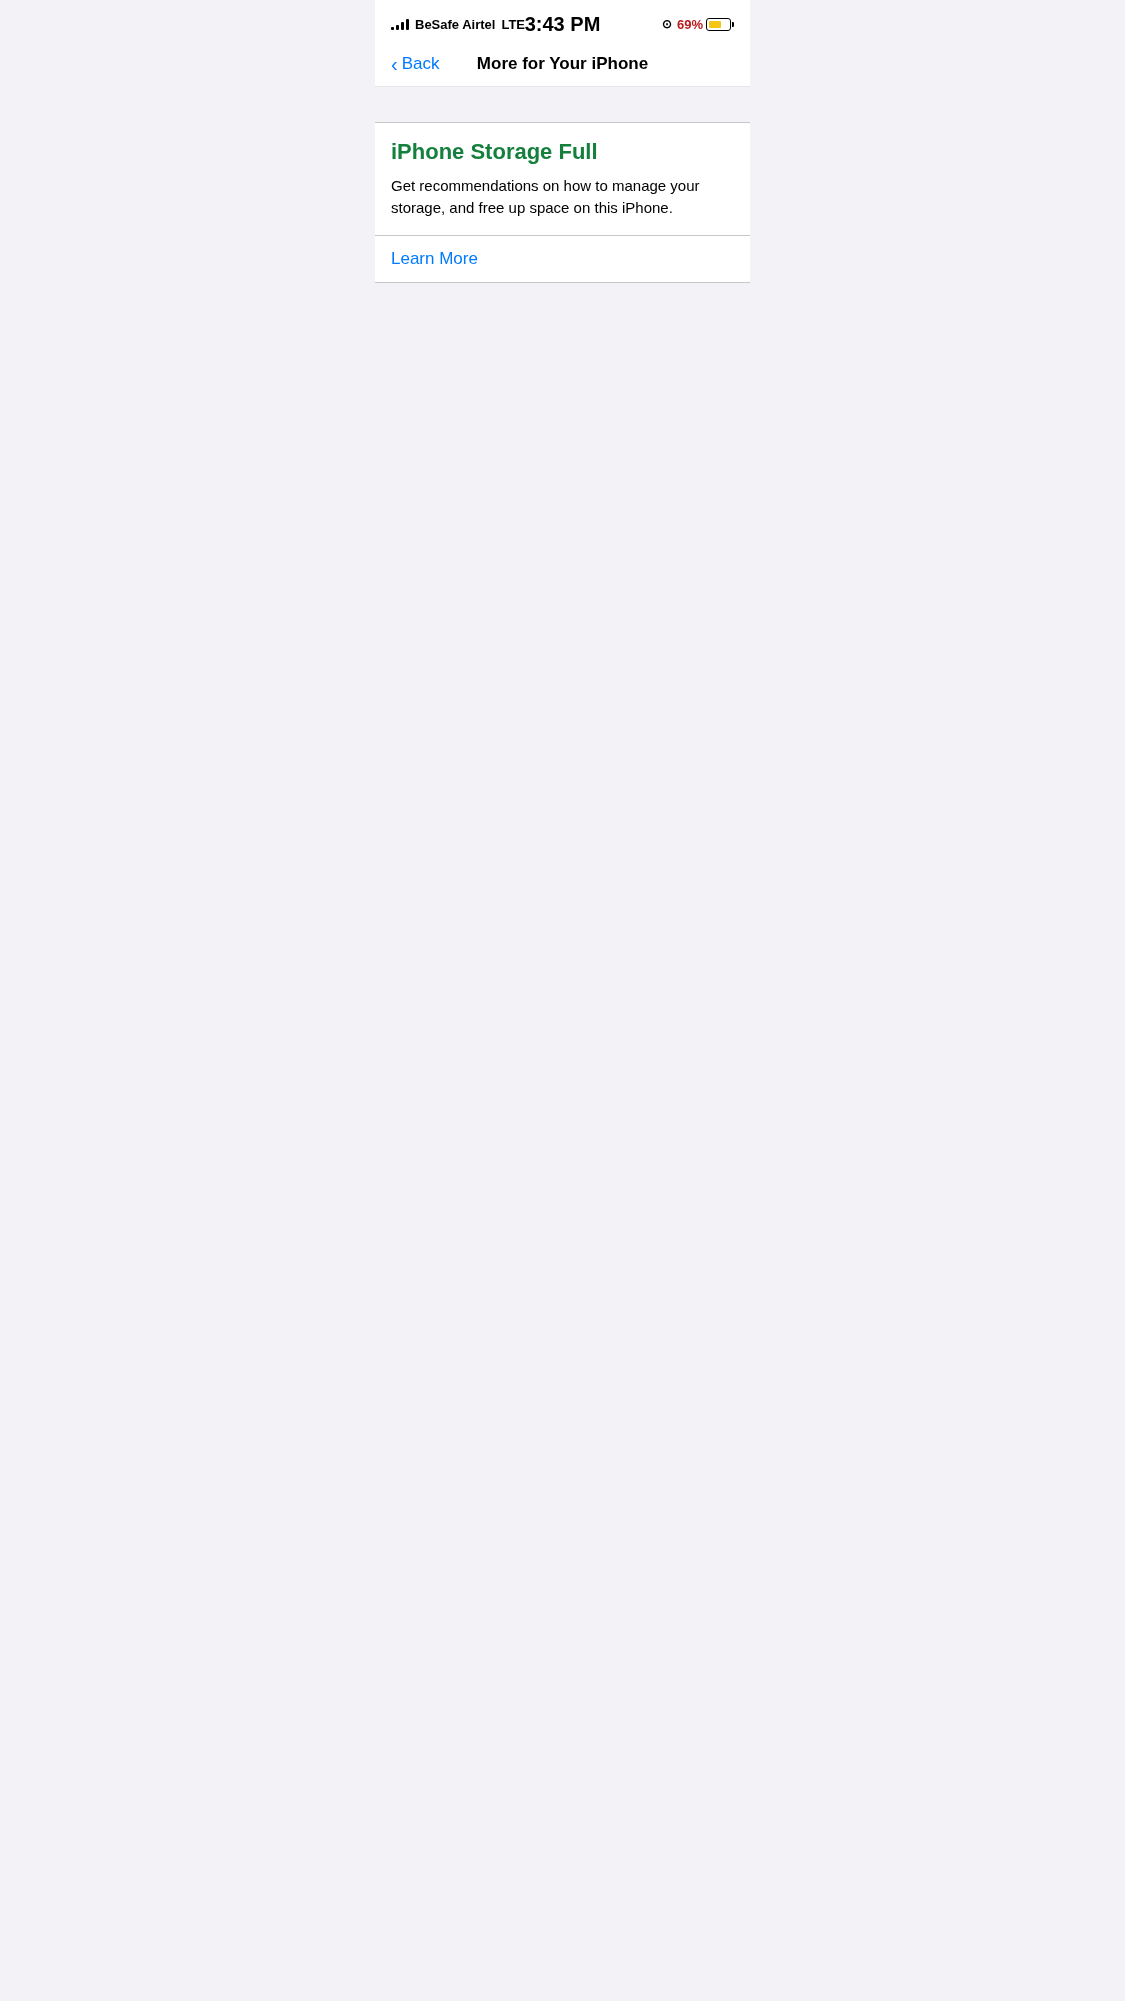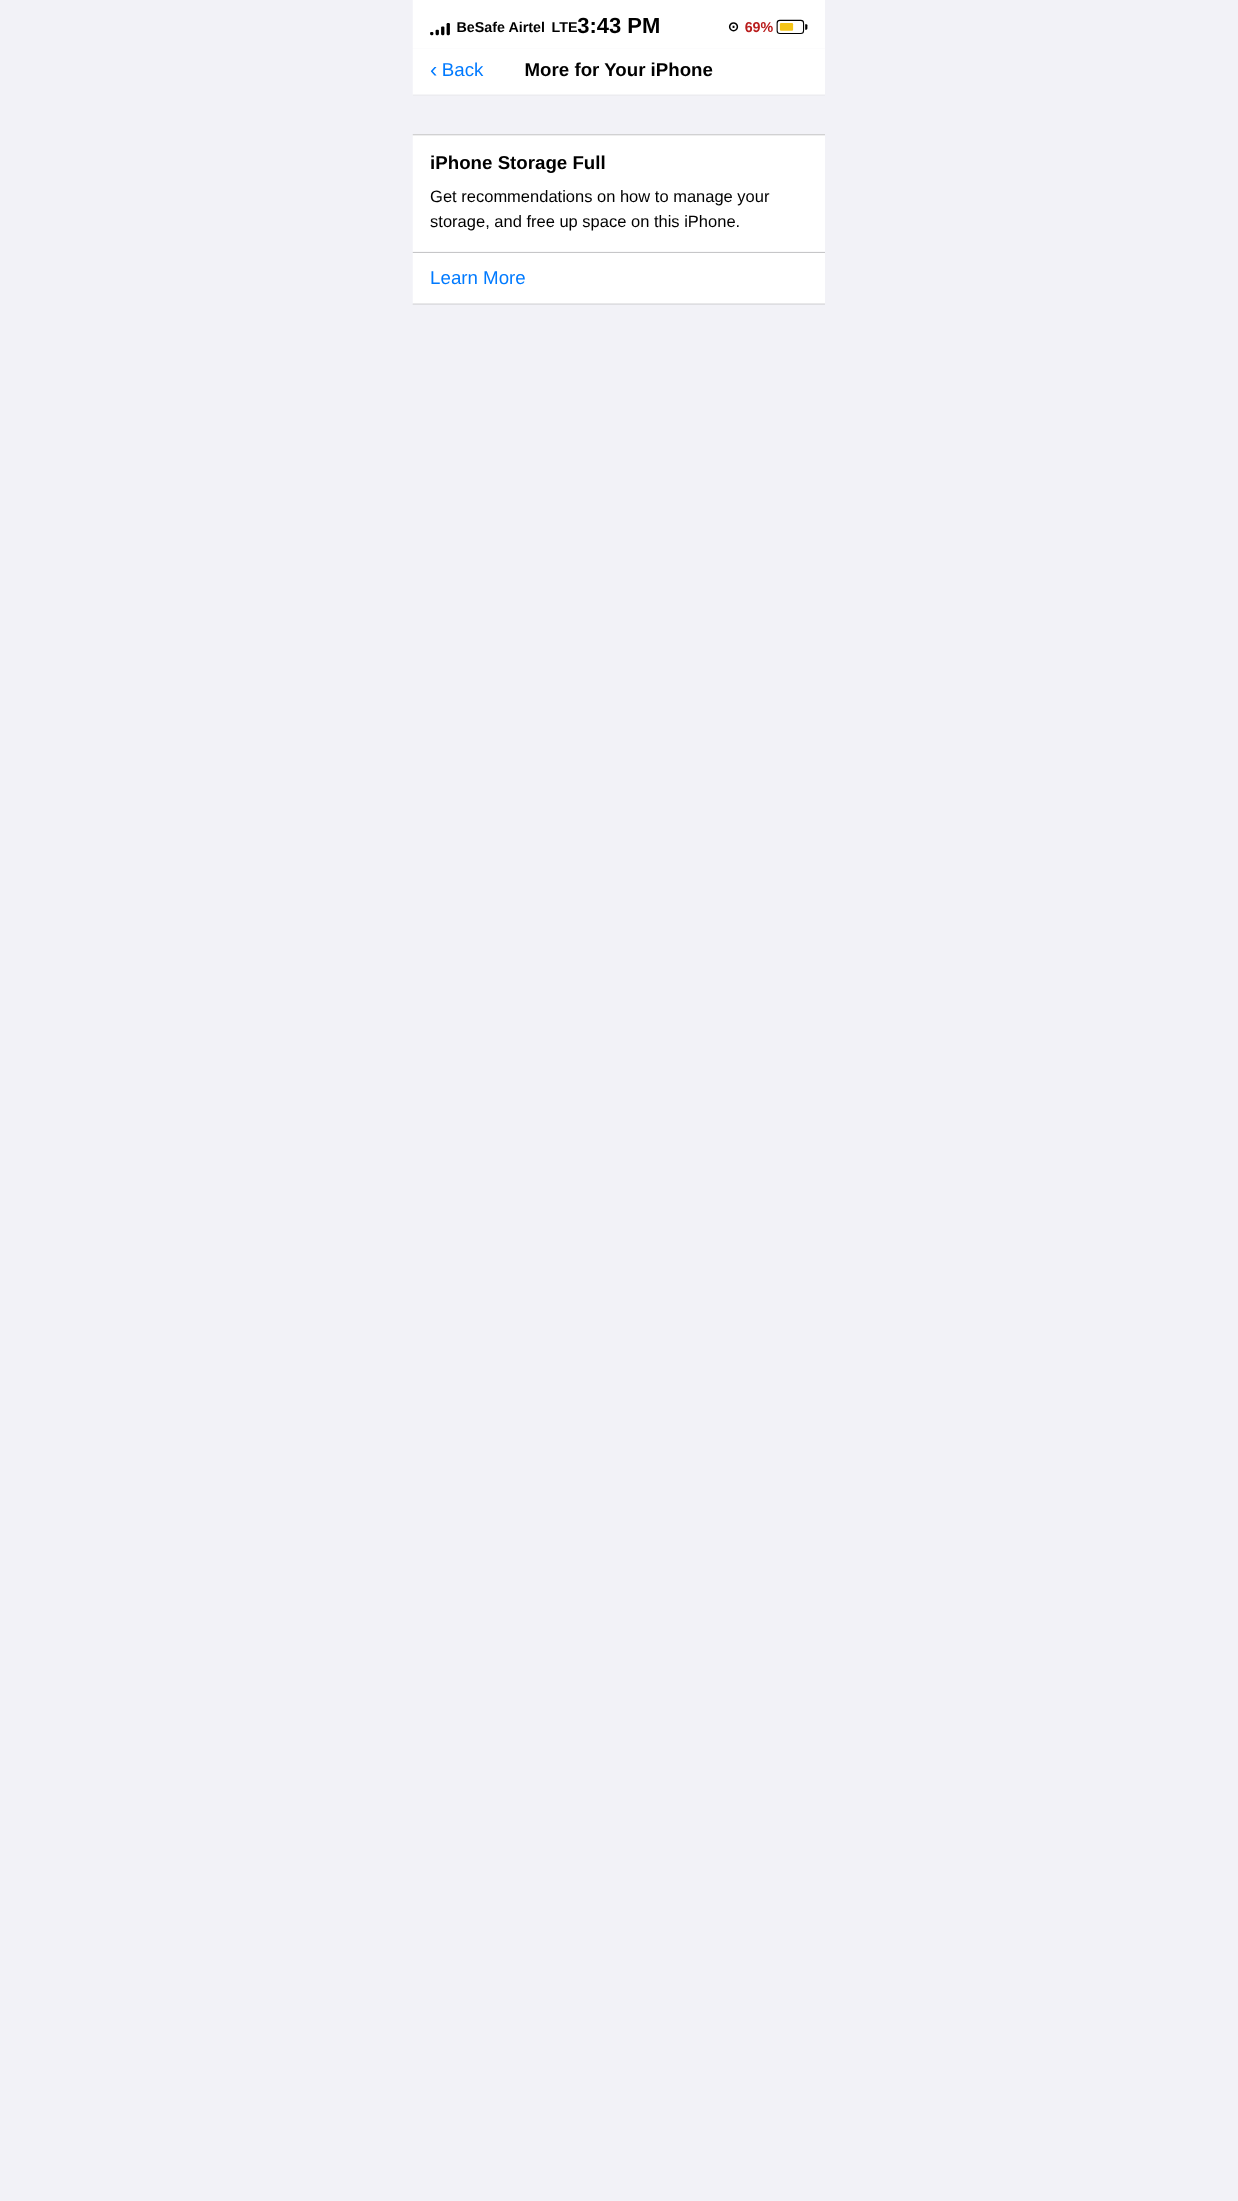--- a/index.html
+++ b/index.html
@@ -23,21 +23,21 @@
       display: flex;
       justify-content: space-between;
       align-items: center;
       padding: 12px 16px 8px 16px;
       background-color: #ffffff;
       height: 44px;
     }
 
     .status-left {
       display: flex;
-      align-items: flex-end;
+      align-items: center;
       gap: 6px;
       font-size: 12px;
       font-weight: 600;
     }
 
     .signal-bars {
       display: flex;
       align-items: flex-end;
       gap: 2px;
       height: 12px;
@@ -182,23 +182,23 @@
       border-top: 1px solid #c6c6c8;
       border-bottom: 1px solid #c6c6c8;
     }
 
     .storage-info {
       padding: 16px 16px 16px 16px;
       border-bottom: 1px solid #c6c6c8;
     }
 
     .storage-title {
-      font-size: 17px;
+      font-size: 22px;
       font-weight: 700;
-      color: #000000;
+      color: #15803d;
       margin-bottom: 10px;
     }
 
     .storage-description {
       font-size: 15px;
       color: #000;
       line-height: 1.45;
     }
 
     .action-row {

